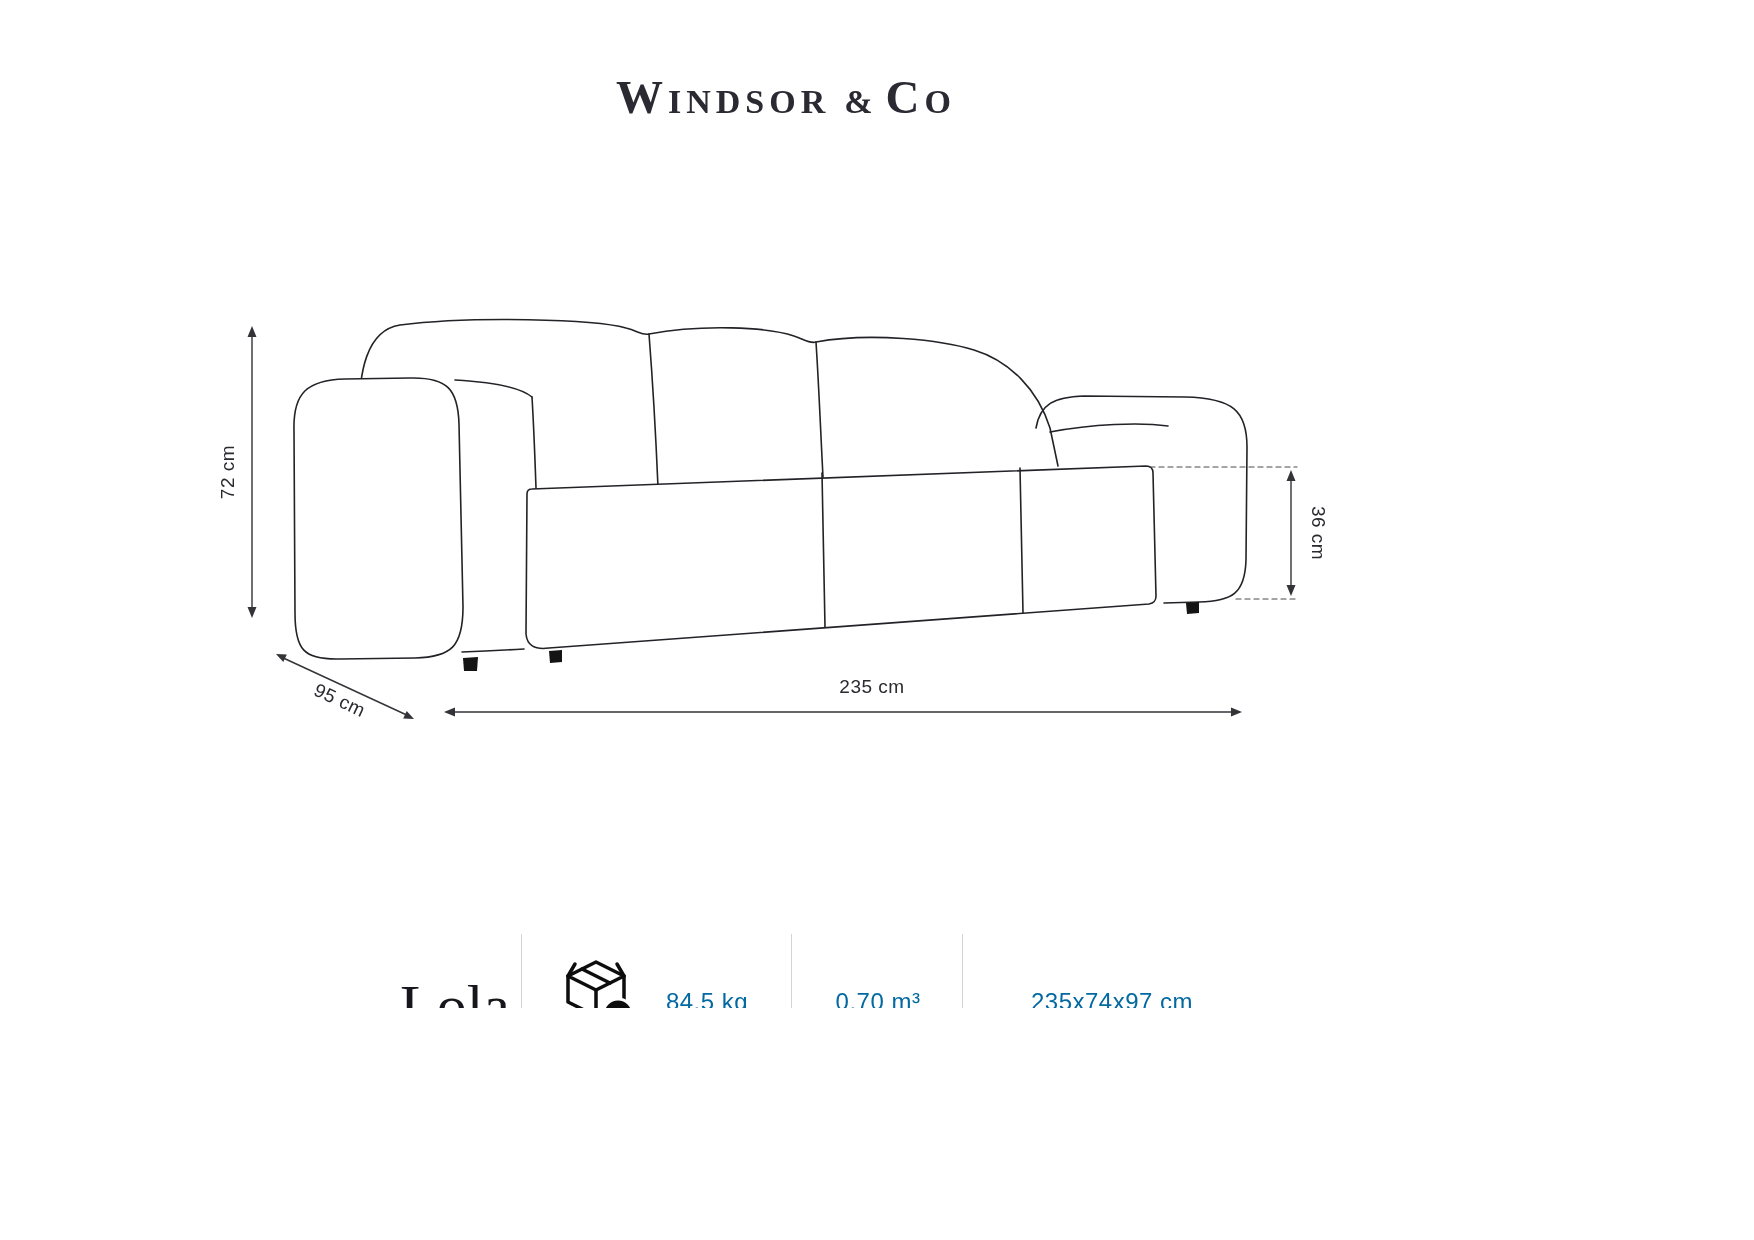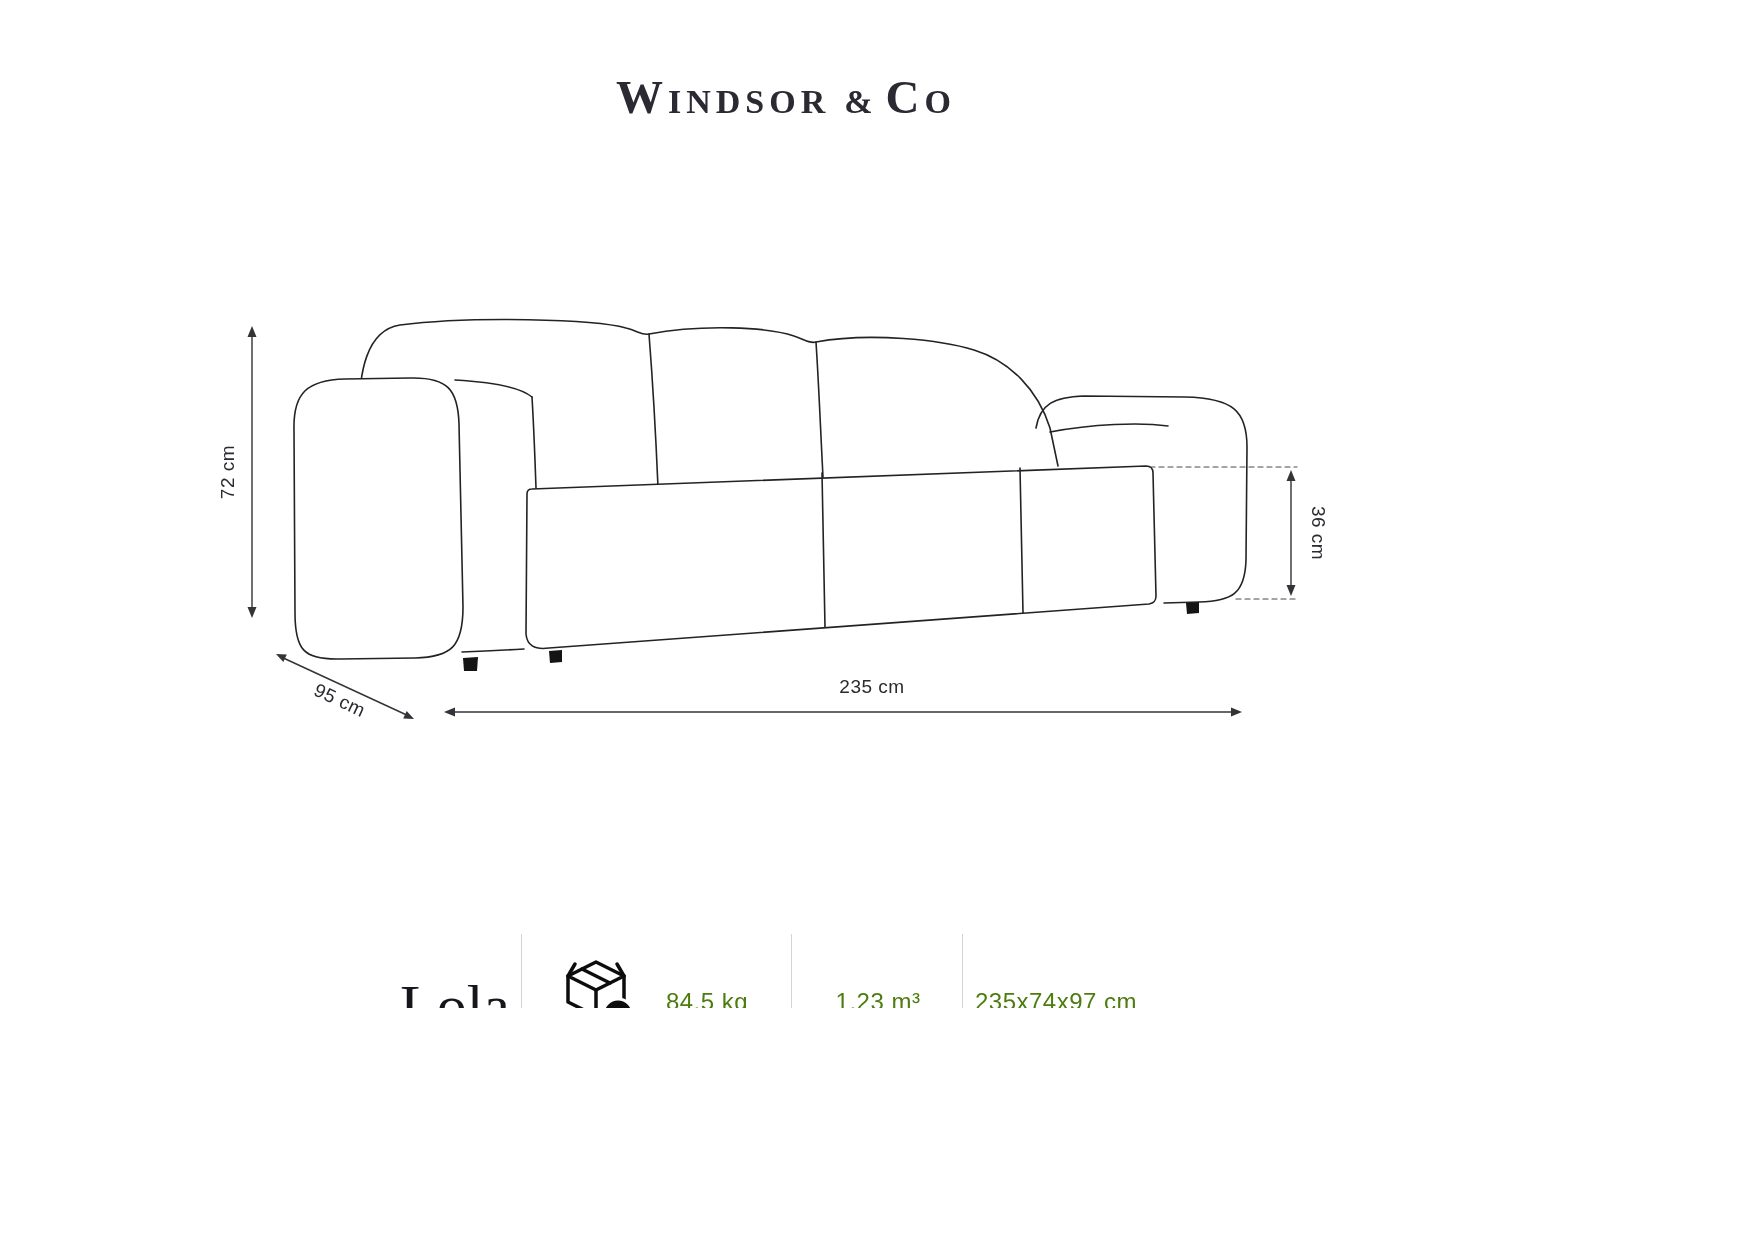--- a/index.html
+++ b/index.html
@@ -61,21 +61,21 @@
     width: 1px;
     height: 136px;
     background: #d4d4d4;
   }
   .spec-value {
     position: absolute;
     top: 988px;
     transform: translateX(-50%);
     font-size: 24px;
     letter-spacing: 0.5px;
-    color: #4d7c0f;
+    color: #0369a1;
     white-space: nowrap;
   }
   .package-icon-wrap {
     position: absolute;
     top: 950px;
     left: 556px;
     width: 86px;
     height: 86px;
     font-style: italic;
   }
@@ -172,19 +172,19 @@
       </g>
       <circle cx="62" cy="64" r="15" fill="#0d0d0d" stroke="#ffffff" stroke-width="3"></circle>
       <text class="badge-label" x="62" y="69" text-anchor="middle">x1</text>
     </svg>
   </div>
 
   <div class="spec-value" style="left:707px">84,5 kg</div>
 
   <div class="footer-divider" style="left:791px"></div>
 
-  <div class="spec-value" style="left:878px">1,23 m³</div>
+  <div class="spec-value" style="left:878px">0,70 m³</div>
 
   <div class="footer-divider" style="left:962px"></div>
 
-  <div class="spec-value" style="left:1056px">235x74x97 cm</div>
+  <div class="spec-value" style="left:1112px">235x74x97 cm</div>
 
 </div>
 
 </body></html>

